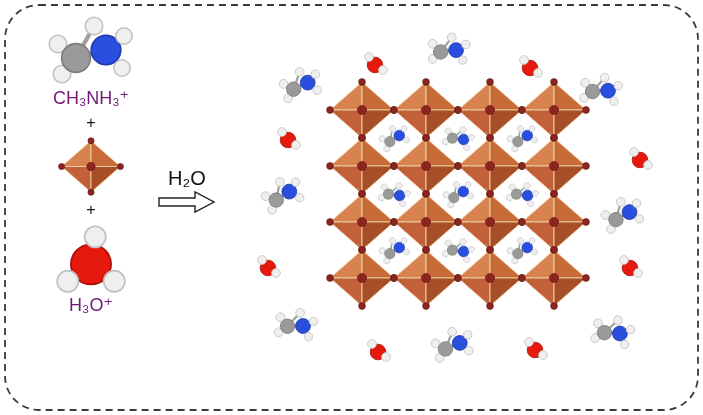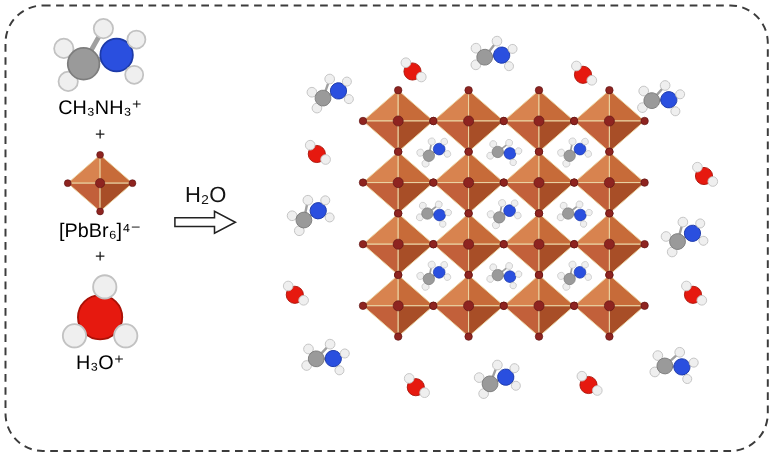--- a/index.html
+++ b/index.html
@@ -9,21 +9,21 @@
     font-family: "Liberation Sans", "DejaVu Sans", sans-serif;
     overflow: hidden;
     position: relative;
   }
   .frame-border { position: absolute; left: 0; top: 0; }
   .reactants {
     position: absolute; left: 26px; top: 14px; width: 130px;
     display: flex; flex-direction: column; align-items: center;
   }
   .chem-label {
-    font-size: 18px; color: #000000; text-align: left;
+    font-size: 18px; color: #701a75; text-align: left;
     line-height: 24px; white-space: nowrap;
   }
   .plus { font-size: 16px; color: #141414; line-height: 20px; margin: 3px 0; }
   .arrow-block {
     position: absolute; left: 148px; top: 168px; width: 78px;
     text-align: center;
   }
   .arrow-label { font-size: 20px; color: #141414; line-height: 20px; margin-bottom: 1px; }
   .scene { position: absolute; left: 222px; top: 4px; }
 
@@ -100,21 +100,20 @@
 
 <div class="reactants">
   <svg viewBox="-22 -19 45 36" width="90" height="72">
     <use href="#mol-ma" xlink:href="#mol-ma"></use>
   </svg>
   <div class="chem-label">CH₃NH₃⁺</div>
   <div class="plus">+</div>
   <svg viewBox="-37 -33 74 66" width="68" height="61">
     <use href="#octa" xlink:href="#octa"></use>
   </svg>
-  <div class="chem-label">[PbBr₆]⁴⁻</div>
   <div class="plus">+</div>
   <svg viewBox="-17 -19.5 34 33" width="72" height="70">
     <use href="#mol-hydro" xlink:href="#mol-hydro"></use>
   </svg>
   <div class="chem-label">H₃O⁺</div>
 </div>
 
 <div class="arrow-block">
   <div class="arrow-label">H₂O</div>
   <svg width="62" height="26" viewBox="0 0 62 26">

